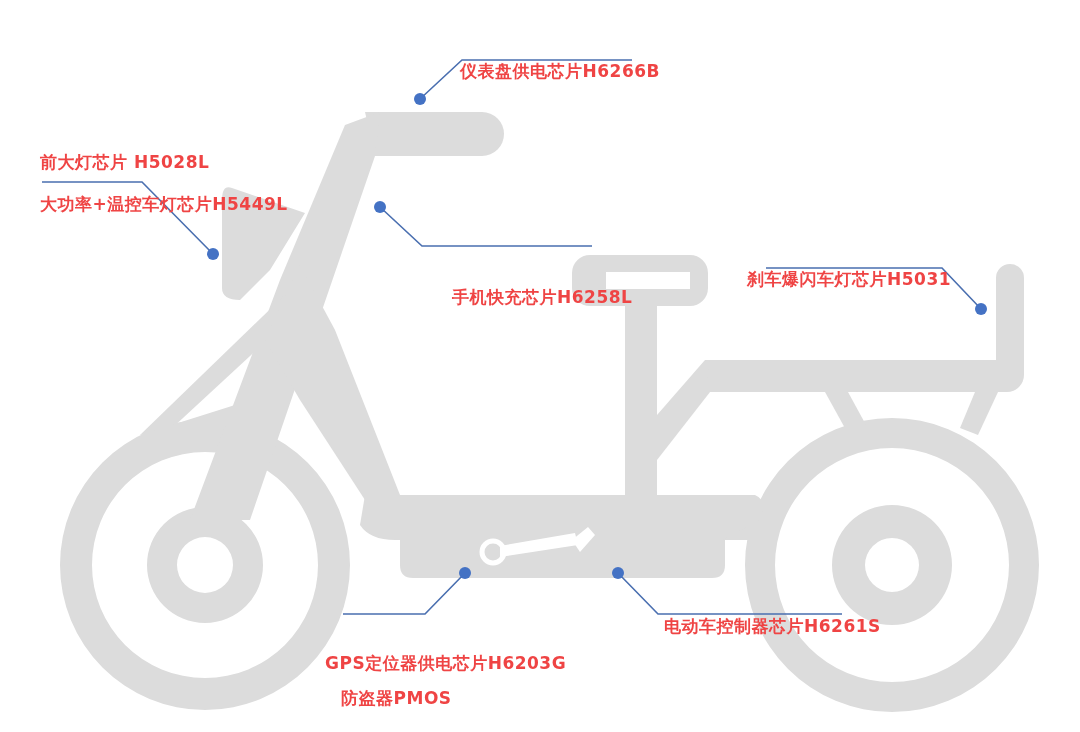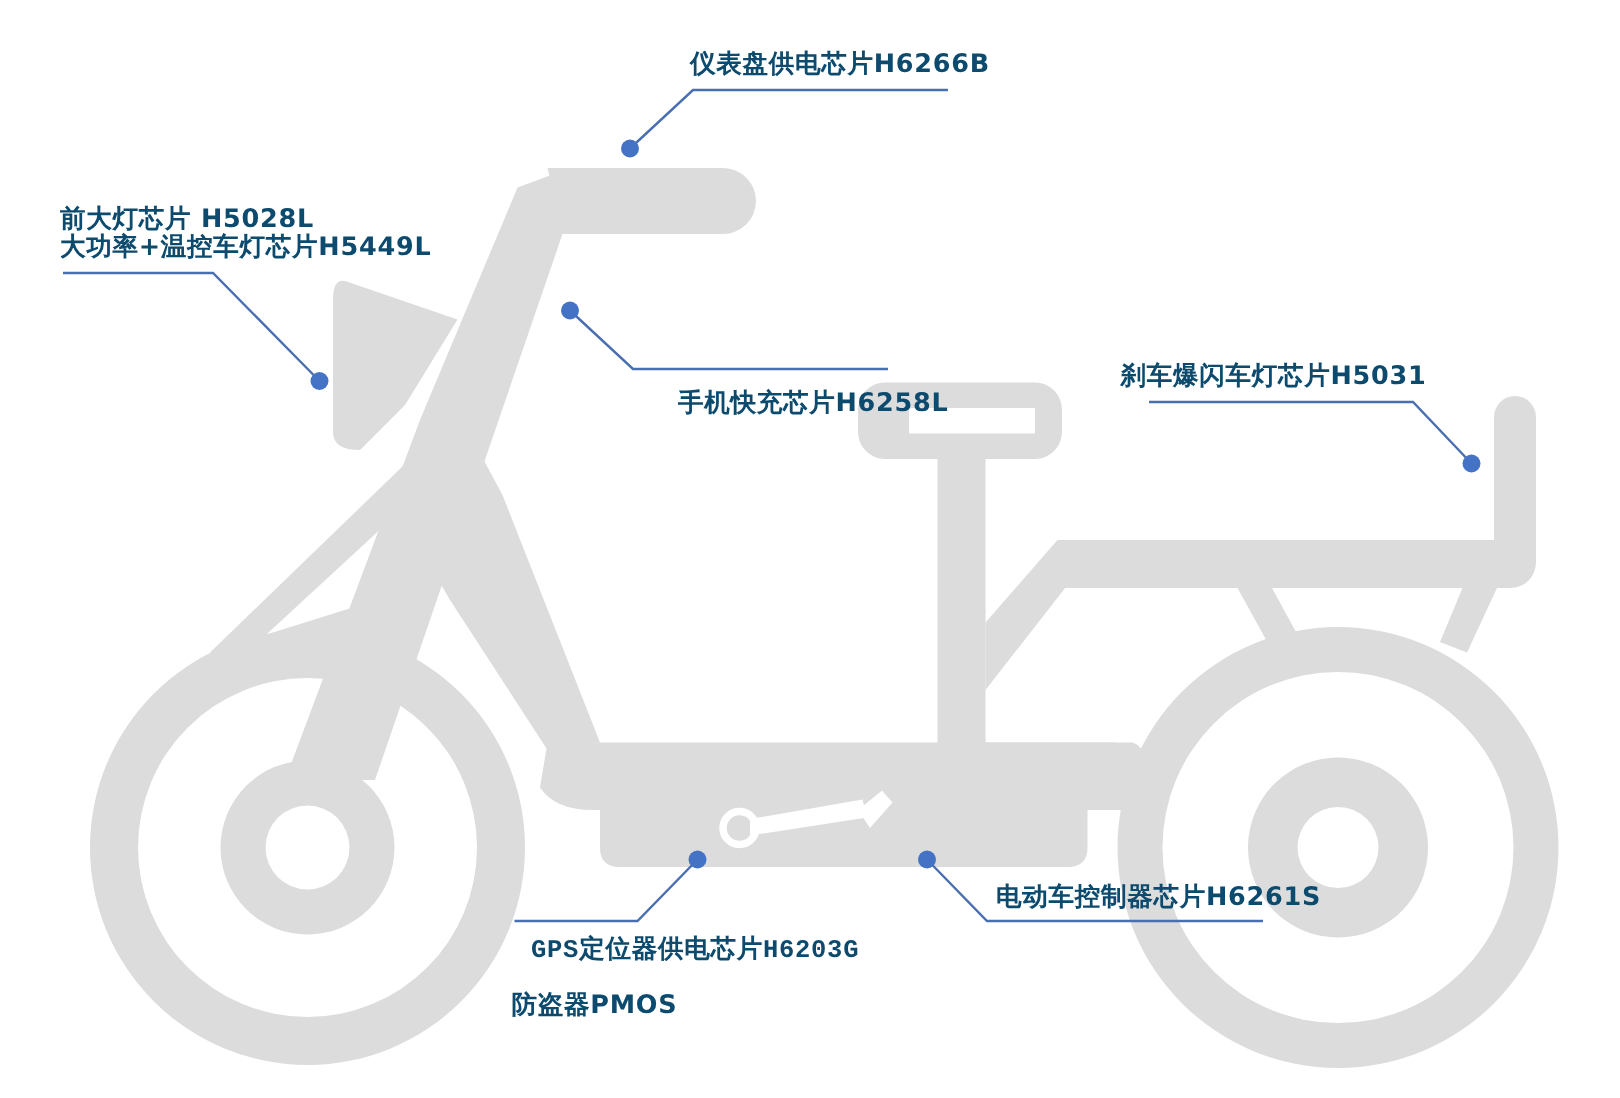--- a/index.html
+++ b/index.html
@@ -1,20 +1,20 @@
 <!DOCTYPE html>
 <html><head>
 <meta charset="utf-8">
 <style>
   html, body { margin: 0; padding: 0; background: #ffffff; }
   body { width: 1080px; height: 732px; position: relative; overflow: hidden;
          font-family: "DejaVu Sans", "Liberation Sans", sans-serif; }
   #bike { position: absolute; left: 0; top: 0; }
-  .label { position: absolute; color: #0c4a6e; font-weight: bold; font-size: 17px;
-           white-space: nowrap; letter-spacing: 0.5px; line-height: 20px; }
+  .label { position: absolute; color: #ef4444; font-weight: bold; font-size: 17px;
+           white-space: nowrap; letter-spacing: 0.5px; line-height: 20px; margin-top: 28px; }
 </style>
 </head>
 <body>
 
 <svg id="bike" width="1080" height="732" viewBox="0 0 1080 732">
   <g fill="#dcdcdc" stroke="none">
 
     <path fill-rule="evenodd" d="M60,565 a145,145 0 1,0 290,0 a145,145 0 1,0 -290,0 Z M92,565 a113,113 0 1,0 226,0 a113,113 0 1,0 -226,0 Z"></path>
     <path fill-rule="evenodd" d="M147,565 a58,58 0 1,0 116,0 a58,58 0 1,0 -116,0 Z M177,565 a28,28 0 1,0 56,0 a28,28 0 1,0 -56,0 Z"></path>
 
@@ -71,23 +71,23 @@
     <circle cx="213" cy="254" r="6"></circle>
     <circle cx="380" cy="207" r="6"></circle>
     <circle cx="981" cy="309" r="6"></circle>
     <circle cx="465" cy="573" r="6"></circle>
     <circle cx="618" cy="573" r="6"></circle>
   </g>
 </svg>
 
 <div class="label" style="left:460px; top:33px;">仪表盘供电芯片H6266B</div>
 
-<div class="label" style="left:40px; top:136px;">前大灯芯片 H5028L</div>
-<div class="label" style="left:40px; top:155px;">大功率+温控车灯芯片H5449L</div>
+<div class="label" style="left:40px; top:124px;">前大灯芯片 H5028L</div>
+<div class="label" style="left:40px; top:166px;">大功率+温控车灯芯片H5449L</div>
 
 <div class="label" style="left:452px; top:259px;">手机快充芯片H6258L</div>
 
 <div class="label" style="left:747px; top:241px;">刹车爆闪车灯芯片H5031</div>
 
-<div class="label" style="left:354px; top:625px;font-family:Liberation Mono, monospace;">GPS定位器供电芯片H6203G</div>
+<div class="label" style="left:325px; top:625px;">GPS定位器供电芯片H6203G</div>
 <div class="label" style="left:341px; top:660px;">防盗器PMOS</div>
 
 <div class="label" style="left:664px; top:588px;">电动车控制器芯片H6261S</div>
 
 </body></html>

